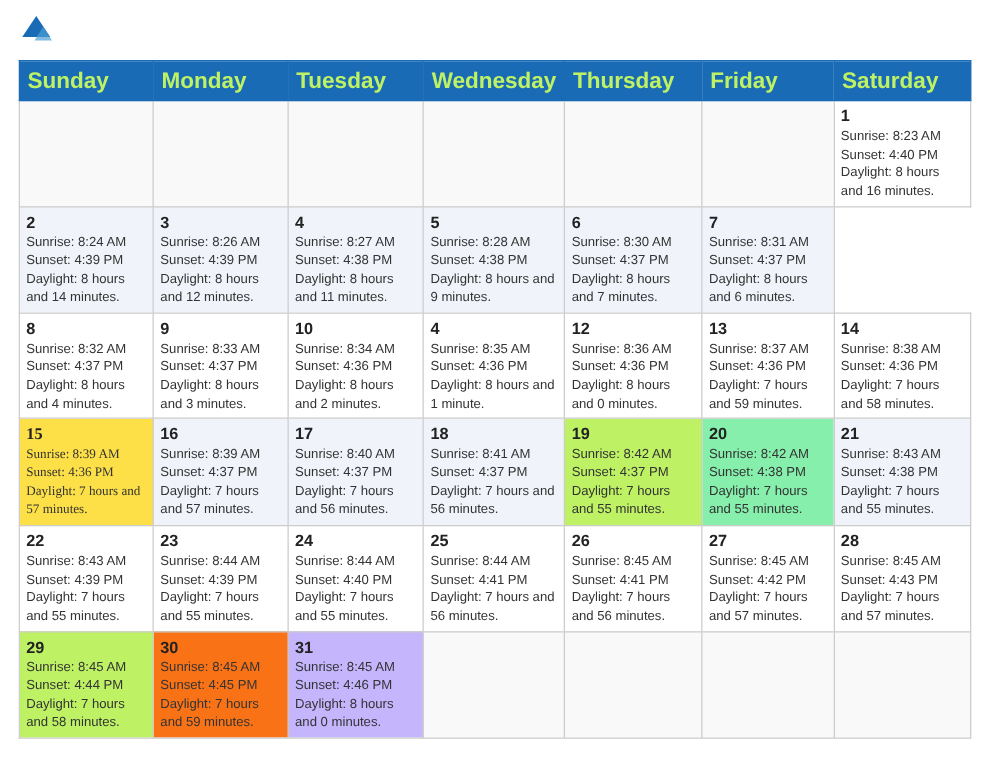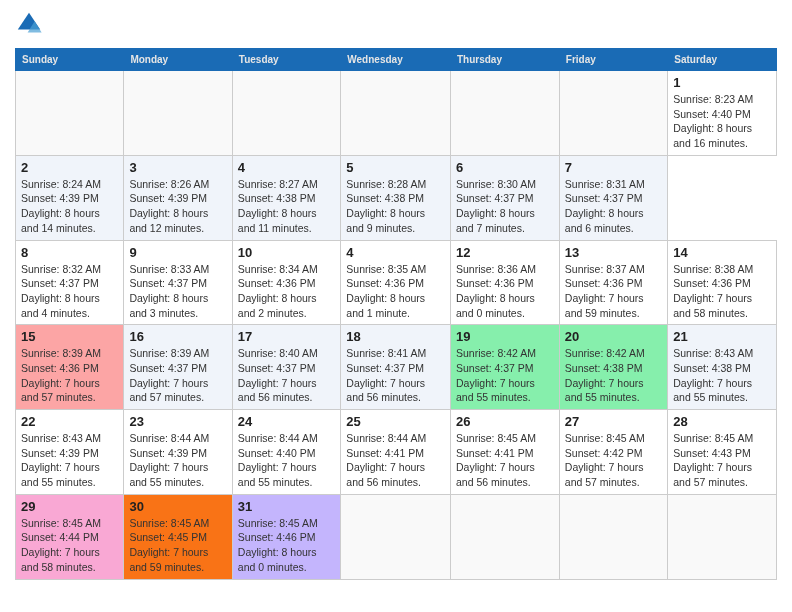--- a/index.html
+++ b/index.html
@@ -50,24 +50,24 @@
       font-size: 16px;
       color: #555;
     }
     .calendar {
       width: 100%;
       border-collapse: collapse;
       font-size: 10.5px;
     }
     .calendar th {
       background: #1a6bb5;
-      color: #e5e5e5;
+      color: #bef264;
       text-align: left;
       padding: 5px 6px;
-      font-size: 10px;
+      font-size: 18px;
       font-weight: bold;
       border: 1px solid #1a6bb5;
     }
     .calendar td {
       vertical-align: top;
       border: 1px solid #ccc;
       padding: 4px 5px;
       width: 113px;
       min-height: 80px;
       background: #fff;
@@ -242,21 +242,21 @@
           <td>
           <span class="day-number">14</span>
           <div class="day-info">
             <span>Sunrise: 8:38 AM</span><br>
             <span>Sunset: 4:36 PM</span><br>
             <span>Daylight: 7 hours and 58 minutes.</span>
           </div>
         </td>
         </tr>
         <tr>
-          <td style="background: #fca5a5;">
+          <td style="background: #fde047; font-family: Liberation Serif, serif;">
           <span class="day-number">15</span>
           <div class="day-info">
             <span>Sunrise: 8:39 AM</span><br>
             <span>Sunset: 4:36 PM</span><br>
             <span>Daylight: 7 hours and 57 minutes.</span>
           </div>
         </td>
           <td style="background: rgb(240, 244, 250);">
           <span class="day-number">16</span>
           <div class="day-info">
@@ -274,21 +274,21 @@
           </div>
         </td>
           <td style="background: rgb(240, 244, 250);">
           <span class="day-number">18</span>
           <div class="day-info">
             <span>Sunrise: 8:41 AM</span><br>
             <span>Sunset: 4:37 PM</span><br>
             <span>Daylight: 7 hours and 56 minutes.</span>
           </div>
         </td>
-          <td style="background: #86efac;">
+          <td style="background: #bef264;">
           <span class="day-number">19</span>
           <div class="day-info">
             <span>Sunrise: 8:42 AM</span><br>
             <span>Sunset: 4:37 PM</span><br>
             <span>Daylight: 7 hours and 55 minutes.</span>
           </div>
         </td>
           <td style="background: #86efac;">
           <span class="day-number">20</span>
           <div class="day-info">
@@ -358,21 +358,21 @@
           <td>
           <span class="day-number">28</span>
           <div class="day-info">
             <span>Sunrise: 8:45 AM</span><br>
             <span>Sunset: 4:43 PM</span><br>
             <span>Daylight: 7 hours and 57 minutes.</span>
           </div>
         </td>
         </tr>
         <tr>
-          <td style="background: #f9a8d4;">
+          <td style="background: #bef264;">
           <span class="day-number">29</span>
           <div class="day-info">
             <span>Sunrise: 8:45 AM</span><br>
             <span>Sunset: 4:44 PM</span><br>
             <span>Daylight: 7 hours and 58 minutes.</span>
           </div>
         </td>
           <td style="background: #f97316;">
           <span class="day-number">30</span>
           <div class="day-info">

